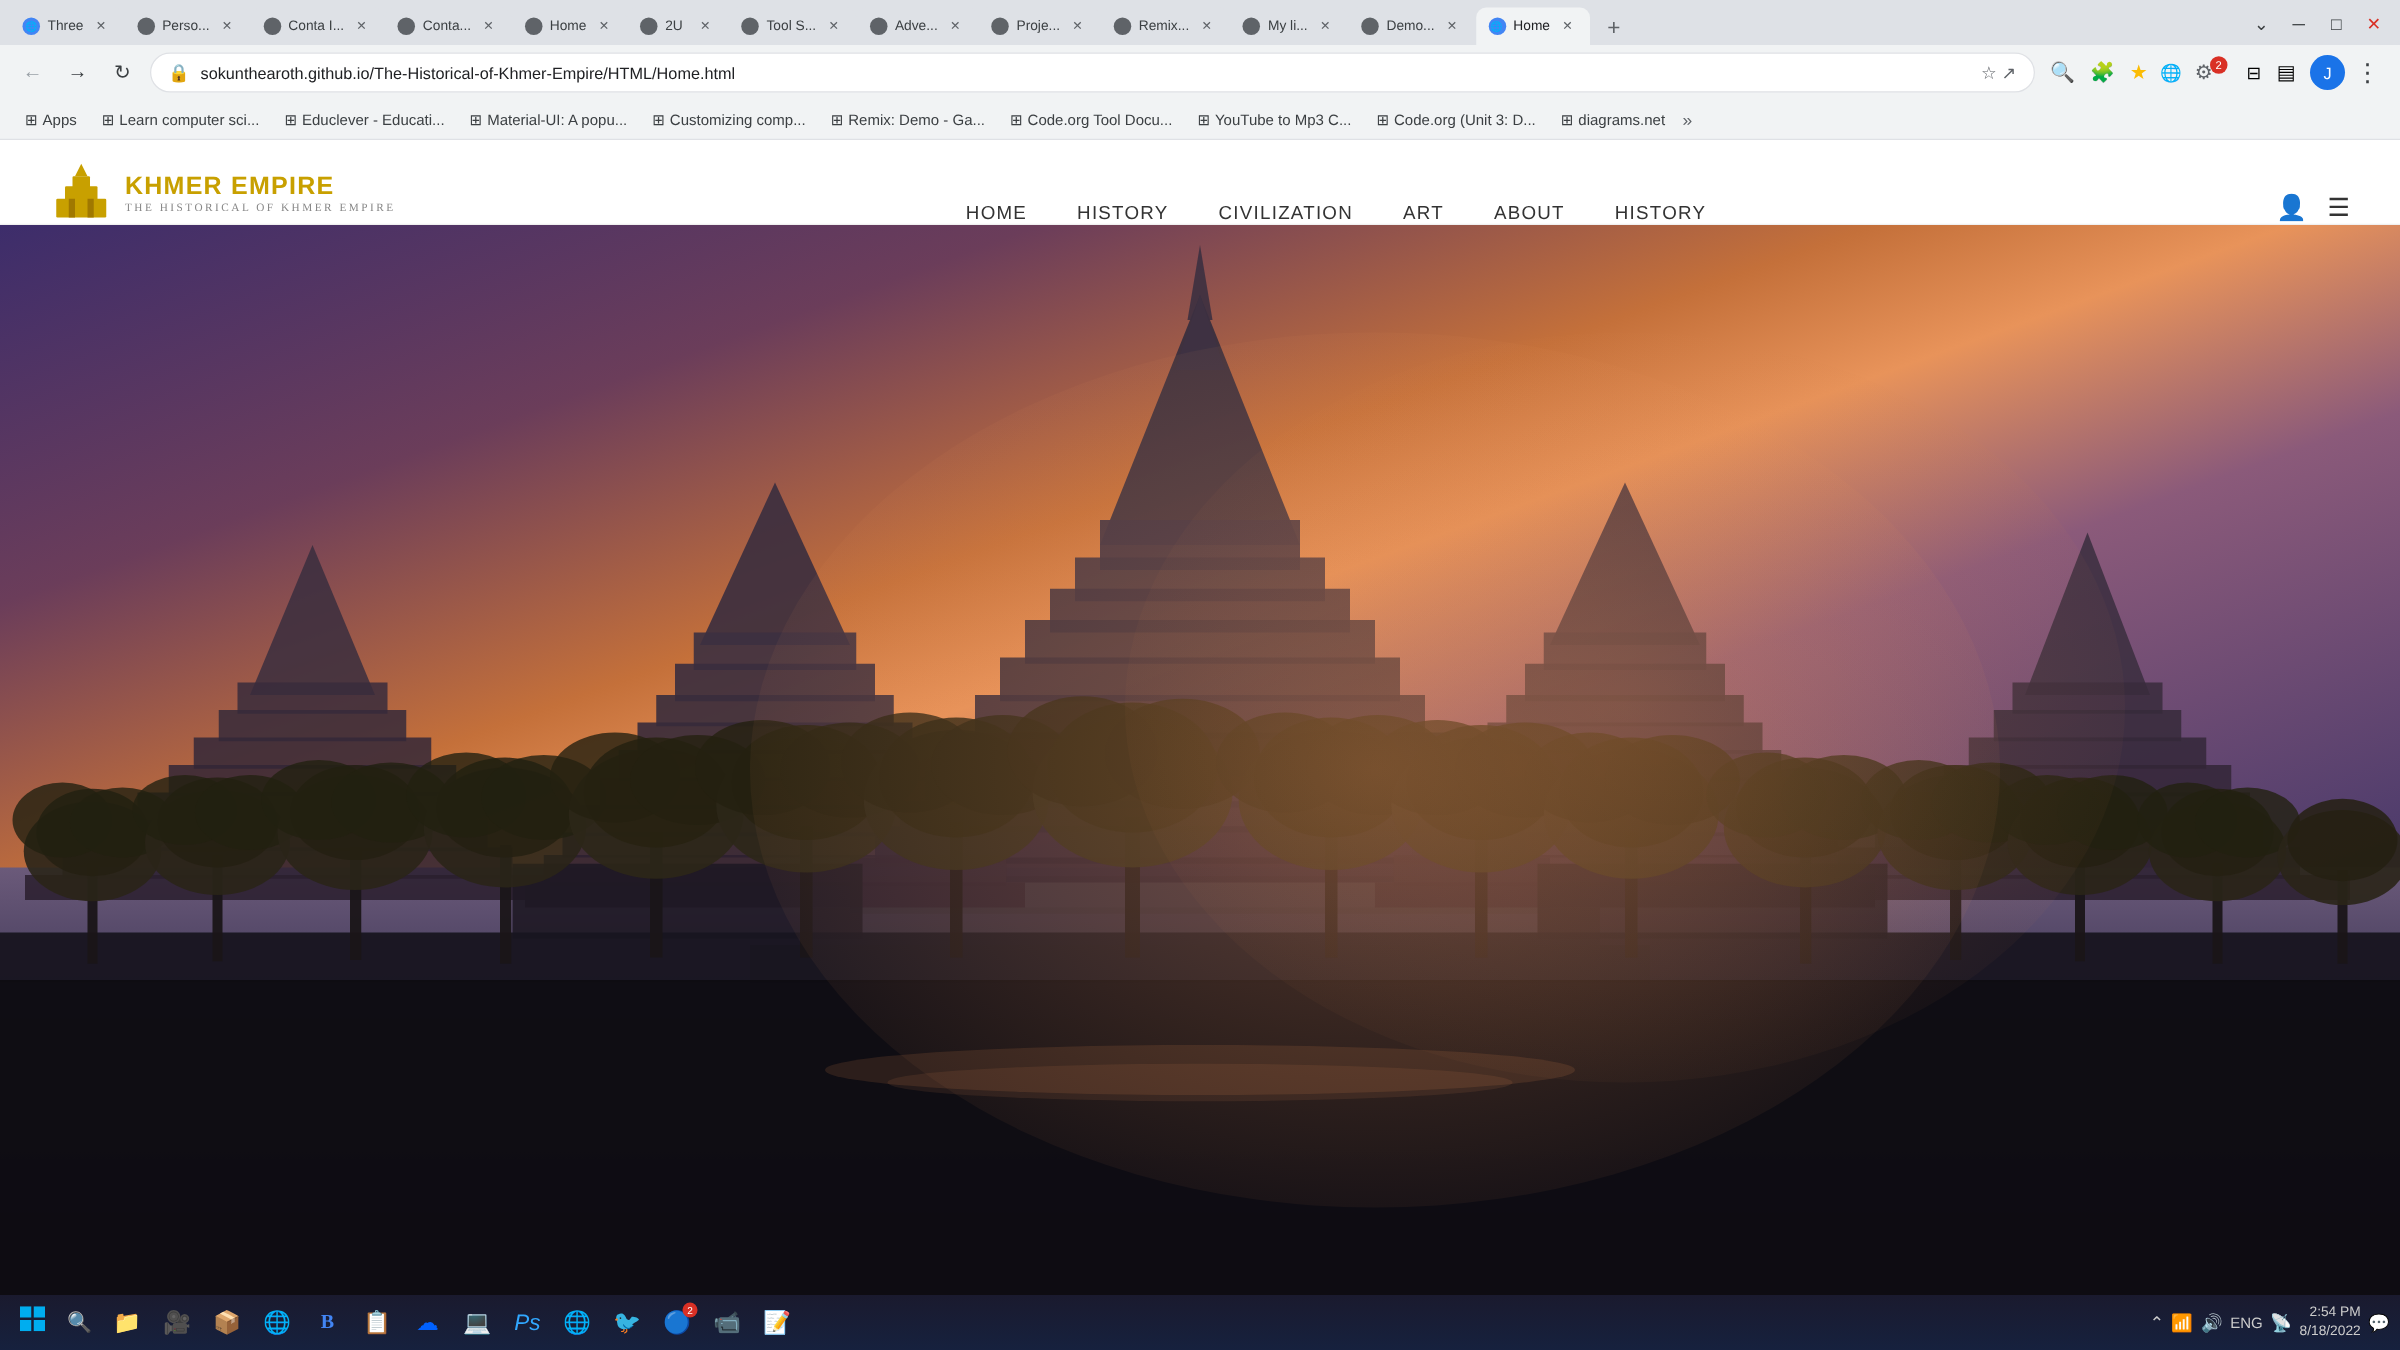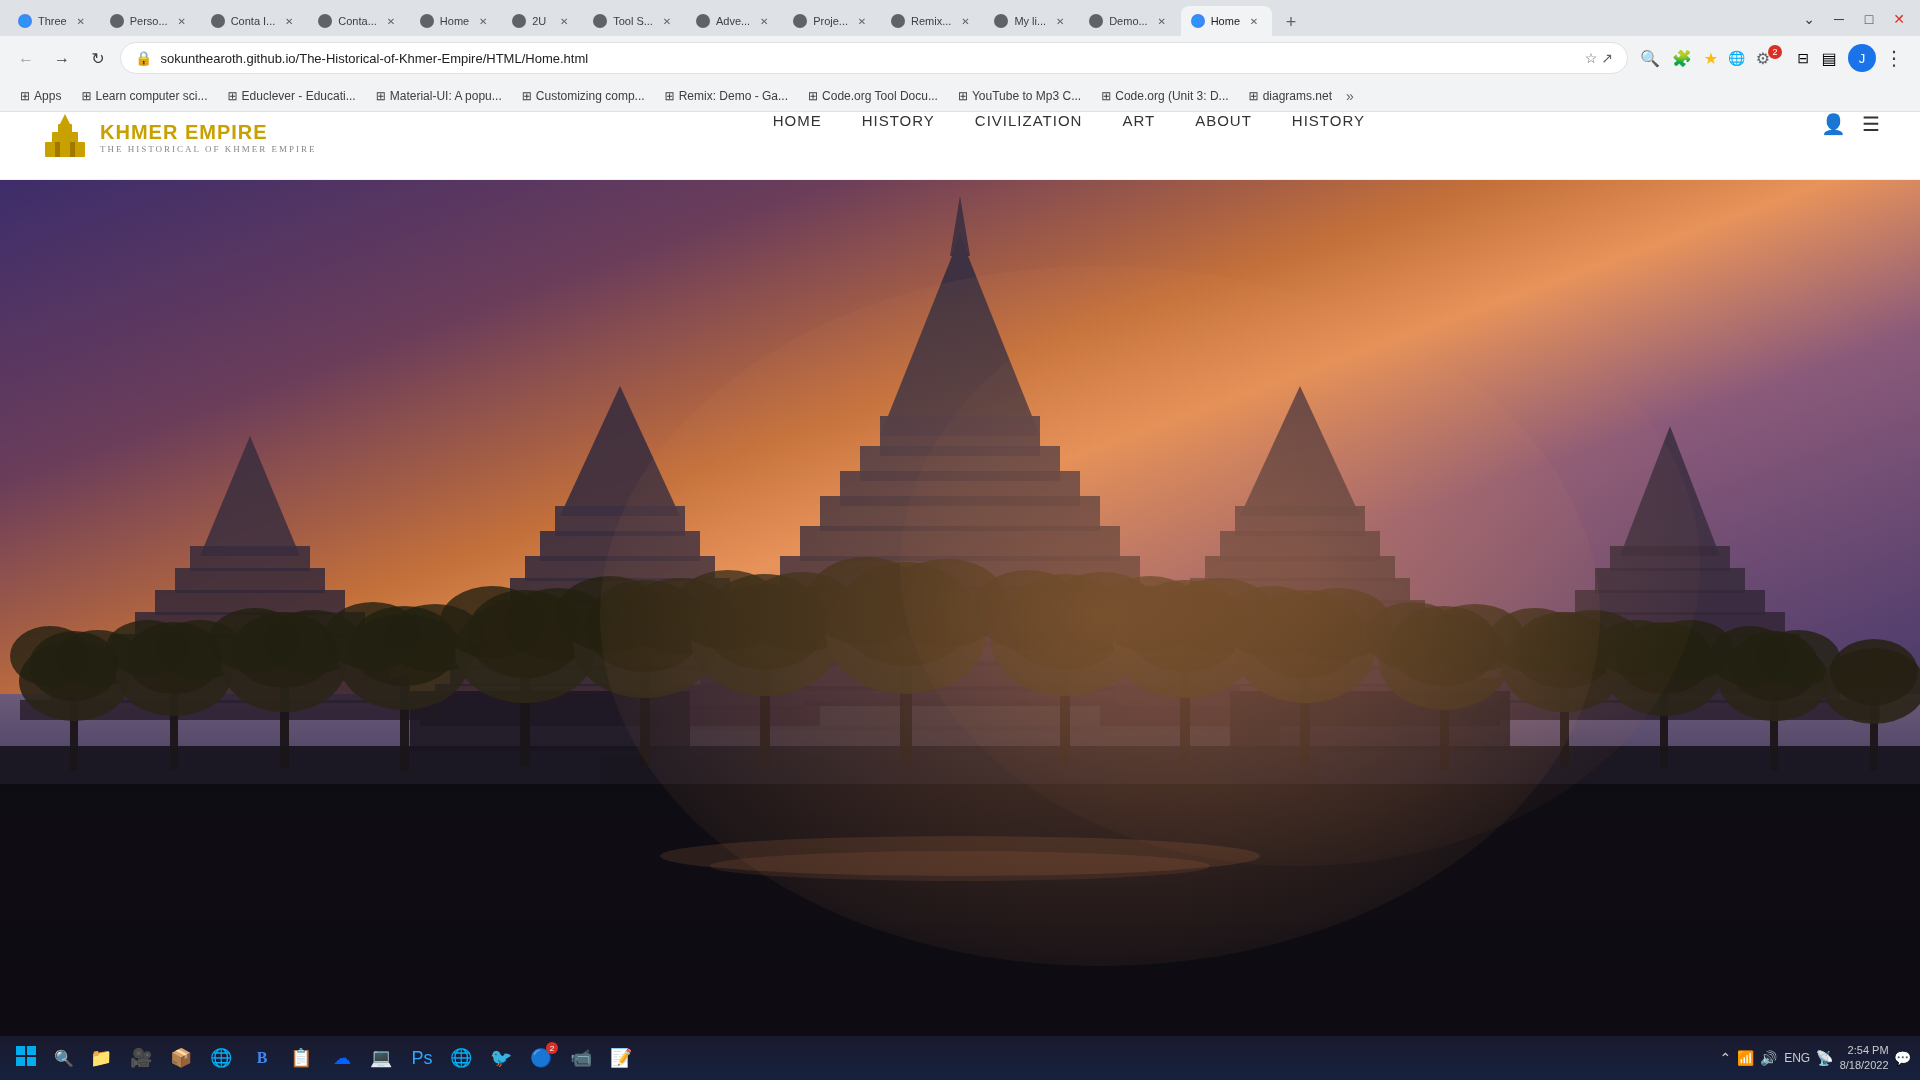--- a/index.html
+++ b/index.html
@@ -106,21 +106,21 @@
       flex-direction: column;
       overflow: hidden;
       background: white;
     }
 
     
     .site-header {
       height: 68px;
       background: white;
       display: flex;
-      align-items: flex-start;
+      align-items: flex-end;
       padding: 0 40px;
       border-bottom: 1px solid #f0f0f0;
       position: relative;
       z-index: 10;
     }
     .site-logo { display: flex; align-items: center; gap: 10px; }
     .logo-icon {
       width: 50px; height: 50px;
       display: flex; align-items: center; justify-content: center;
     }
@@ -637,21 +637,21 @@
 
     <div class="taskbar-app">
       <span style="font-size:18px;color:#0061ff;">☁</span>
     </div>
 
     <div class="taskbar-app">
       <span style="font-size:18px;color:#007acc;">💻</span>
     </div>
 
     <div class="taskbar-app">
-      <span style="font-size:18px;color:#31a8ff;">Ps</span>
+      <span style="font-size:18px;color:#31a8ff;font-style:italic;">Ps</span>
     </div>
 
     <div class="taskbar-app">
       <span style="font-size:18px;">🌐</span>
     </div>
 
     <div class="taskbar-app">
       <span style="font-size:18px;color:#f24e1e;">🐦</span>
     </div>
 

